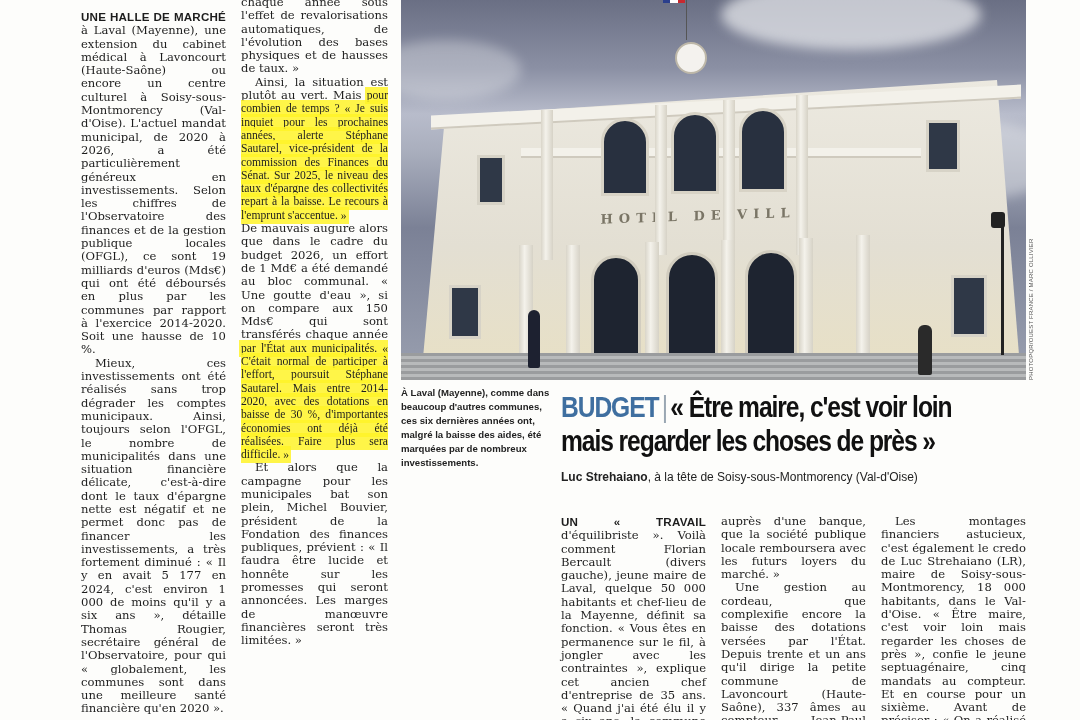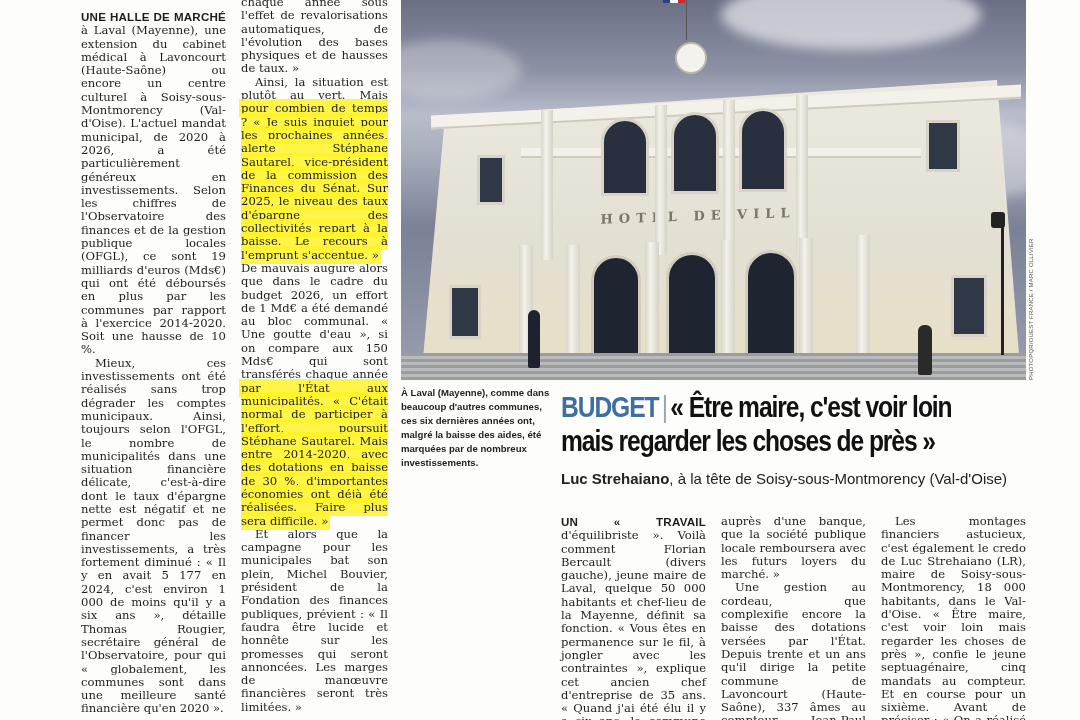--- a/index.html
+++ b/index.html
@@ -19,21 +19,21 @@
     font-family:"Liberation Sans","DejaVu Sans",sans-serif;
     font-weight:bold; letter-spacing:0.2px;
   }
   .subhead {
     font-family:"Liberation Sans","DejaVu Sans",sans-serif;
     font-weight:bold; font-size:12.5px; line-height:14px;
     letter-spacing:-0.3px; margin-top:4px; margin-bottom:1px;
     transform:scaleX(0.9); transform-origin:left;
     white-space:nowrap;
   }
-  .hl { background:rgba(255,243,40,0.85); box-shadow:0 0 0 2px rgba(255,243,40,0.85); }
+  .hl { background:rgba(255,243,40,0.85); box-shadow:0 0 0 2px rgba(255,243,40,0.85);font-family:Liberation Serif, serif; }
 
   #c1 { left:81px; top:10px; width:145px; }
   #c2 { left:241px; top:-4px; width:147px; }
   #c4 { left:561px; top:515px; width:145px; }
   #c5 { left:721px; top:515px; width:145px; }
   #c6 { left:881px; top:515px; width:145px; }
 
   
   #photo {
     position:absolute; left:401px; top:0; width:625px; height:380px;
@@ -62,21 +62,21 @@
   #headline-block { position:absolute; left:561px; top:390px; width:470px; }
   .headline {
     font-family:"Liberation Sans","DejaVu Sans",sans-serif; font-weight:bold;
     font-size:30px; line-height:34px; letter-spacing:-1.3px; color:#111;
     transform:scaleX(0.82); transform-origin:left; white-space:nowrap;
   }
   .kicker { color:#3f6fa0; }
   .sep { color:#9aa7b3; font-weight:normal; margin:0 4px; }
   .byline {
     font-family:"Liberation Sans","DejaVu Sans",sans-serif;
-    font-size:15px; margin-top:12px; color:#222; white-space:nowrap;
+    font-size:12px; margin-top:12px; color:#222; white-space:nowrap;
   }
   .byline b { font-weight:bold; }
 </style>
 </head>
 <body>
 
 <div id="c1" class="col">
   <p class="first"><span class="lead-in">UNE HALLE DE MARCHÉ</span><span> à Laval (Mayenne), une extension du cabinet médical à Lavoncourt (Haute-Saône) ou encore un centre culturel à Soisy-sous-Montmorency (Val-d'Oise). L'actuel mandat municipal, de 2020 à 2026, a été particulièrement généreux en investissements. Selon les chiffres de l'Observatoire des finances et de la gestion publique locales (OFGL), ce sont 19 milliards d'euros (Mds€) qui ont été déboursés en plus par les communes par rapport à l'exercice 2014-2020. Soit une hausse de 10 %.</span></p>
   <p>Mieux, ces investissements ont été réalisés sans trop dégrader les comptes municipaux. Ainsi, toujours selon l'OFGL, le nombre de municipalités dans une situation financière délicate, c'est-à-dire dont le taux d'épargne nette est négatif et ne permet donc pas de financer les investissements, a très fortement diminué : « Il y en avait 5 177 en 2024, c'est environ 1 000 de moins qu'il y a six ans », détaille Thomas Rougier, secrétaire général de l'Observatoire, pour qui « globalement, les communes sont dans une meilleure santé financière qu'en 2020 ».</p>
   <div class="subhead">L'effet plan de relance</div>

